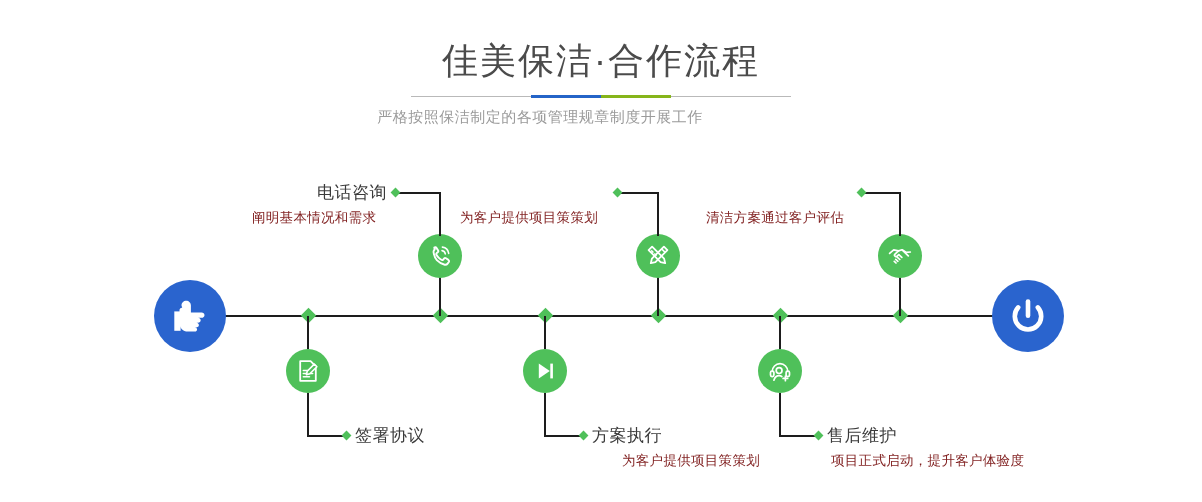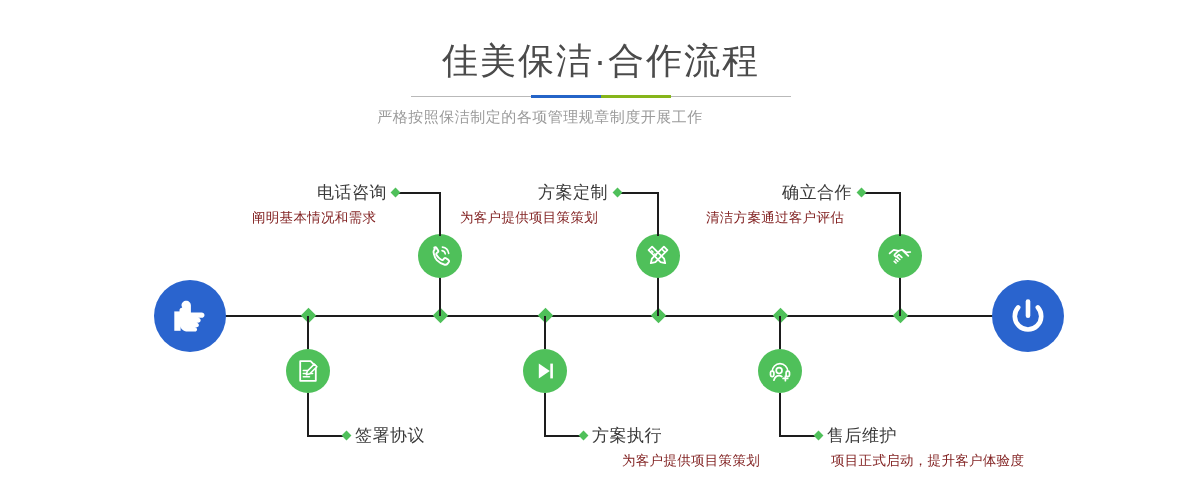--- a/index.html
+++ b/index.html
@@ -239,38 +239,36 @@
           <path fill="none" stroke="#ffffff" stroke-width="1.8" stroke-linejoin="round" d="M18.9 3.6l3.5 3.5-12 12-4.6 1.1 1.1-4.6z"></path>
           <path fill="none" stroke="#ffffff" stroke-width="1.5" d="M16.6 5.9l3.5 3.5"></path>
           <path fill="none" stroke="#ffffff" stroke-width="1.8" stroke-linejoin="round" d="M7.1 3.6L3.6 7.1l12 12 4.6 1.1-1.1-4.6z"></path>
           <path fill="none" stroke="#ffffff" stroke-width="1.5" d="M6.2 7.4l2.2 2.2M9.3 10.5l2.2 2.2"></path>
         </svg>
       </span>
     </div>
     <div class="stem" style="left:657px; top:48px; height:44px;"></div>
     <div class="connector-h" style="left:620px; top:48px; width:38px;"></div>
     <div class="mini-diamond" style="left:614px; top:45px;"></div>
-    <div class="label-title right-align" style="left:452px; top:38px; width:156px;">方案定制</div>
     <div class="label-desc" style="left:460px; top:64px;">为客户提供项目策策划</div>
 
     <div class="stem" style="left:899px; top:115px; height:57px;"></div>
     <div class="node-circle" style="left:878px; top:90px;">
       <span>
         <svg width="26" height="26" viewBox="0 0 26 26">
           <path fill="none" stroke="#ffffff" stroke-width="1.7" stroke-linejoin="round" stroke-linecap="round" d="M2.6 10.4l4.1-3.6 4.8 1.1 3.6-1.1 4.3 2.6 3.9-.4"></path>
           <path fill="none" stroke="#ffffff" stroke-width="1.7" stroke-linejoin="round" stroke-linecap="round" d="M11.5 7.9L8 11.1c-.6.6-.6 1.5 0 2.1s1.5.6 2.1 0l1.7-1.5"></path>
           <path fill="none" stroke="#ffffff" stroke-width="1.7" stroke-linejoin="round" stroke-linecap="round" d="M11.8 11.7l3 2.7M10.2 14.1l2.6 2.4M8.7 16.3l2.2 2M7.3 18.4l1.7 1.6"></path>
           <path fill="none" stroke="#ffffff" stroke-width="1.7" stroke-linecap="round" d="M15.1 6.8l6.2 6.1"></path>
         </svg>
       </span>
     </div>
     <div class="stem" style="left:899px; top:48px; height:44px;"></div>
     <div class="connector-h" style="left:864px; top:48px; width:36px;"></div>
     <div class="mini-diamond" style="left:858px; top:45px;"></div>
-    <div class="label-title right-align" style="left:696px; top:38px; width:156px;">确立合作</div>
     <div class="label-desc" style="left:706px; top:64px;">清洁方案通过客户评估</div>
 
     <div class="stem" style="left:307px; top:172px; height:33px;"></div>
     <div class="node-circle" style="left:286px; top:205px;">
       <span>
         <svg width="26" height="26" viewBox="0 0 26 26">
           <path fill="none" stroke="#ffffff" stroke-width="1.8" stroke-linejoin="round" d="M5.2 3.2h10.4l5.2 5.2v14.4H5.2z"></path>
           <path fill="none" stroke="#ffffff" stroke-width="1.5" stroke-linecap="round" d="M8.3 12.4h9.4M8.3 15.6h9.4M8.3 18.8h6.2"></path>
           <path fill="#4fc05a" stroke="#ffffff" stroke-width="1.6" stroke-linejoin="round" d="M19.3 6.1l2.6 2.6-7.1 7.1-3.4.8.8-3.4z"></path>
         </svg>

